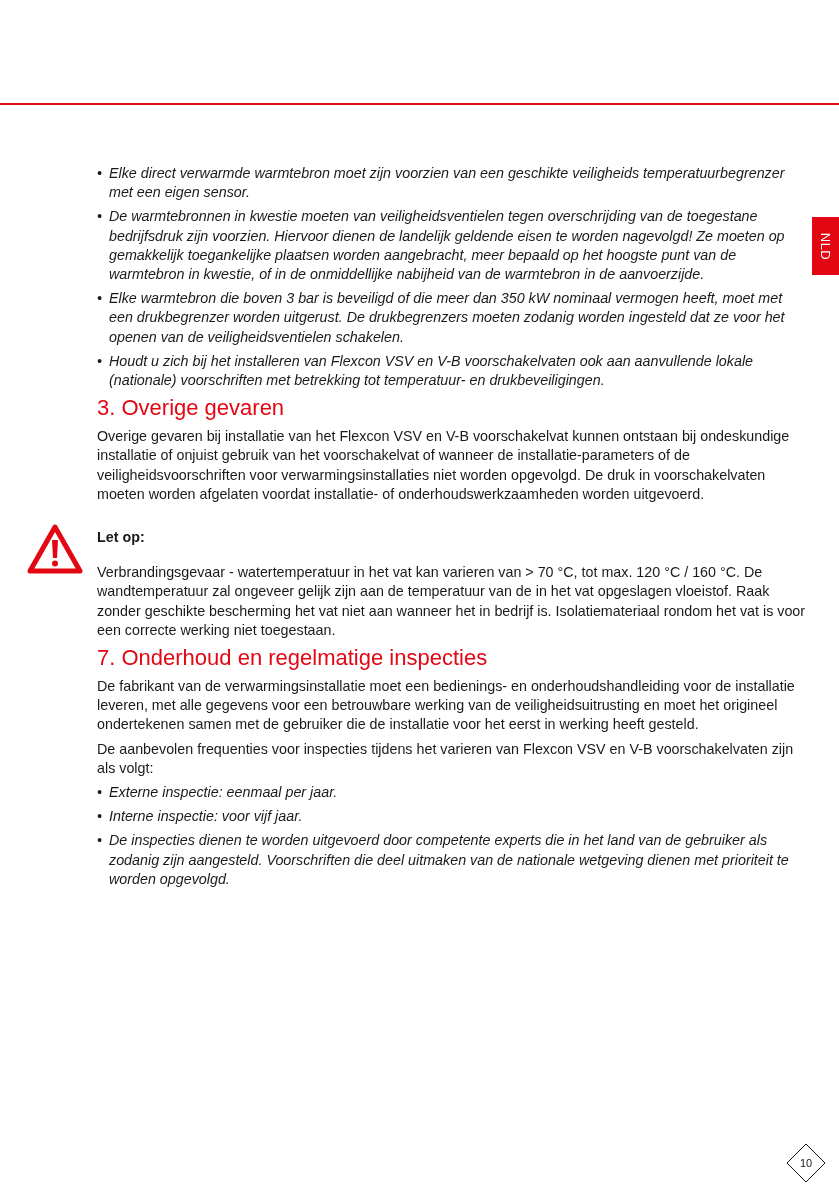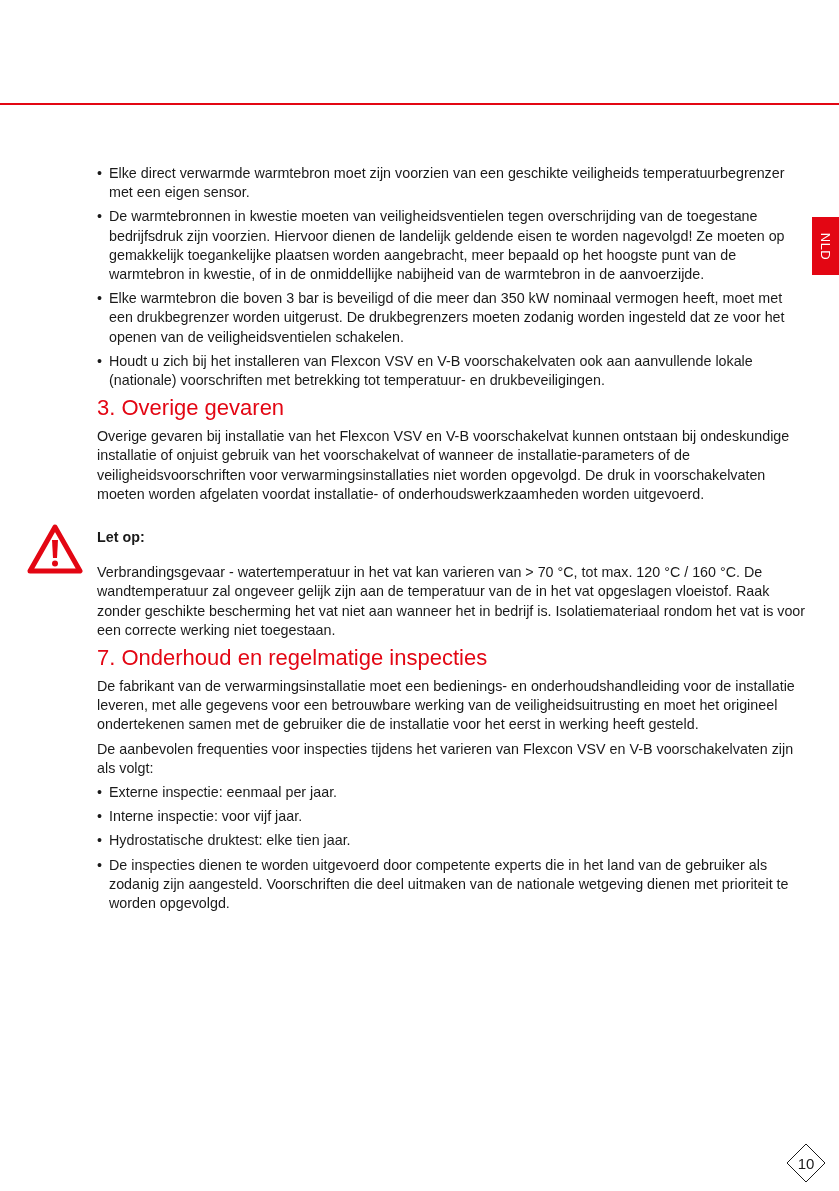--- a/index.html
+++ b/index.html
@@ -7,37 +7,37 @@
     body { position: relative; font-family: "Liberation Sans", sans-serif; color: #1a1a1a; }
 
     .top-rule { position: absolute; left: 0; top: 103px; width: 839px; height: 2px; background: #e30613; }
 
     .lang-tab { position: absolute; left: 812px; top: 217px; width: 27px; height: 58px; background: #e30613;
       display: flex; align-items: center; justify-content: center; }
     .lang-tab span { color: #fff; font-size: 13px; letter-spacing: 0.5px; transform: rotate(90deg); white-space: nowrap; }
 
     .content { position: absolute; left: 97px; top: 164px; width: 710px; font-size: 14.3px; line-height: 19.2px; }
 
-    ul.bullets { list-style: none; }
+    ul.bullets { list-style: none; font-style: italic; }
     ul.bullets li { position: relative; padding-left: 12px; margin-bottom: 5px; }
     ul.bullets li::before { content: "•"; position: absolute; left: 0; top: 0; }
 
     h2 { color: #e30613; font-size: 22px; font-weight: normal; line-height: 26px; margin: 2px 0 6px 0; }
 
     p { margin-bottom: 5px; }
 
     .warn { position: relative; margin-top: 24px; }
     .warn-icon { position: absolute; left: -70px; top: -4px; width: 56px; height: 50px; }
     .warn-title { font-weight: bold; margin-bottom: 16px; }
 
     .sec1 { margin-bottom: 0; }
 
     .page-num { position: absolute; left: 786px; top: 1143px; width: 40px; height: 40px; }
     .page-num span { position: absolute; left: 0; top: 0; width: 40px; height: 40px; display: flex; align-items: center; justify-content: center;
-      font-size: 15px; color: #1a1a1a; text-align: center; }
+      font-size: 11px; color: #1a1a1a; text-align: center; }
   </style>
 </head>
 <body>
 
 <div class="top-rule"></div>
 
 <div class="lang-tab">
   <span>NLD</span>
 </div>
 
@@ -61,21 +61,20 @@
     <div class="warn-title">Let op:</div>
     <p>Verbrandingsgevaar - watertemperatuur in het vat kan varieren van &gt; 70 °C, tot max. 120 °C / 160 °C. De wandtemperatuur zal ongeveer gelijk zijn aan de temperatuur van de in het vat opgeslagen vloeistof. Raak zonder geschikte bescherming het vat niet aan wanneer het in bedrijf is. Isolatiemateriaal rondom het vat is voor een correcte werking niet toegestaan.</p>
   </div>
 
   <h2>7. Onderhoud en regelmatige inspecties</h2>
   <p>De fabrikant van de verwarmingsinstallatie moet een bedienings- en onderhoudshandleiding voor de installatie leveren, met alle gegevens voor een betrouwbare werking van de veiligheidsuitrusting en moet het origineel ondertekenen samen met de gebruiker die de installatie voor het eerst in werking heeft gesteld.</p>
   <p>De aanbevolen frequenties voor inspecties tijdens het varieren van Flexcon VSV en V-B voorschakelvaten zijn als volgt:</p>
   <ul class="bullets">
     <li>Externe inspectie: eenmaal per jaar.</li>
     <li>Interne inspectie: voor vijf jaar.</li>
-    <li>Hydrostatische druktest: elke tien jaar.</li>
     <li>De inspecties dienen te worden uitgevoerd door competente experts die in het land van de gebruiker als zodanig zijn aangesteld. Voorschriften die deel uitmaken van de nationale wetgeving dienen met prioriteit te worden opgevolgd.</li>
   </ul>
 </div>
 
 <div class="page-num">
   <svg width="40" height="40" viewBox="0 0 40 40">
     <polygon points="20,1 39,20 20,39 1,20" fill="#fff" stroke="#1a1a1a" stroke-width="1"></polygon>
   </svg>
   <span>10</span>
 </div>

